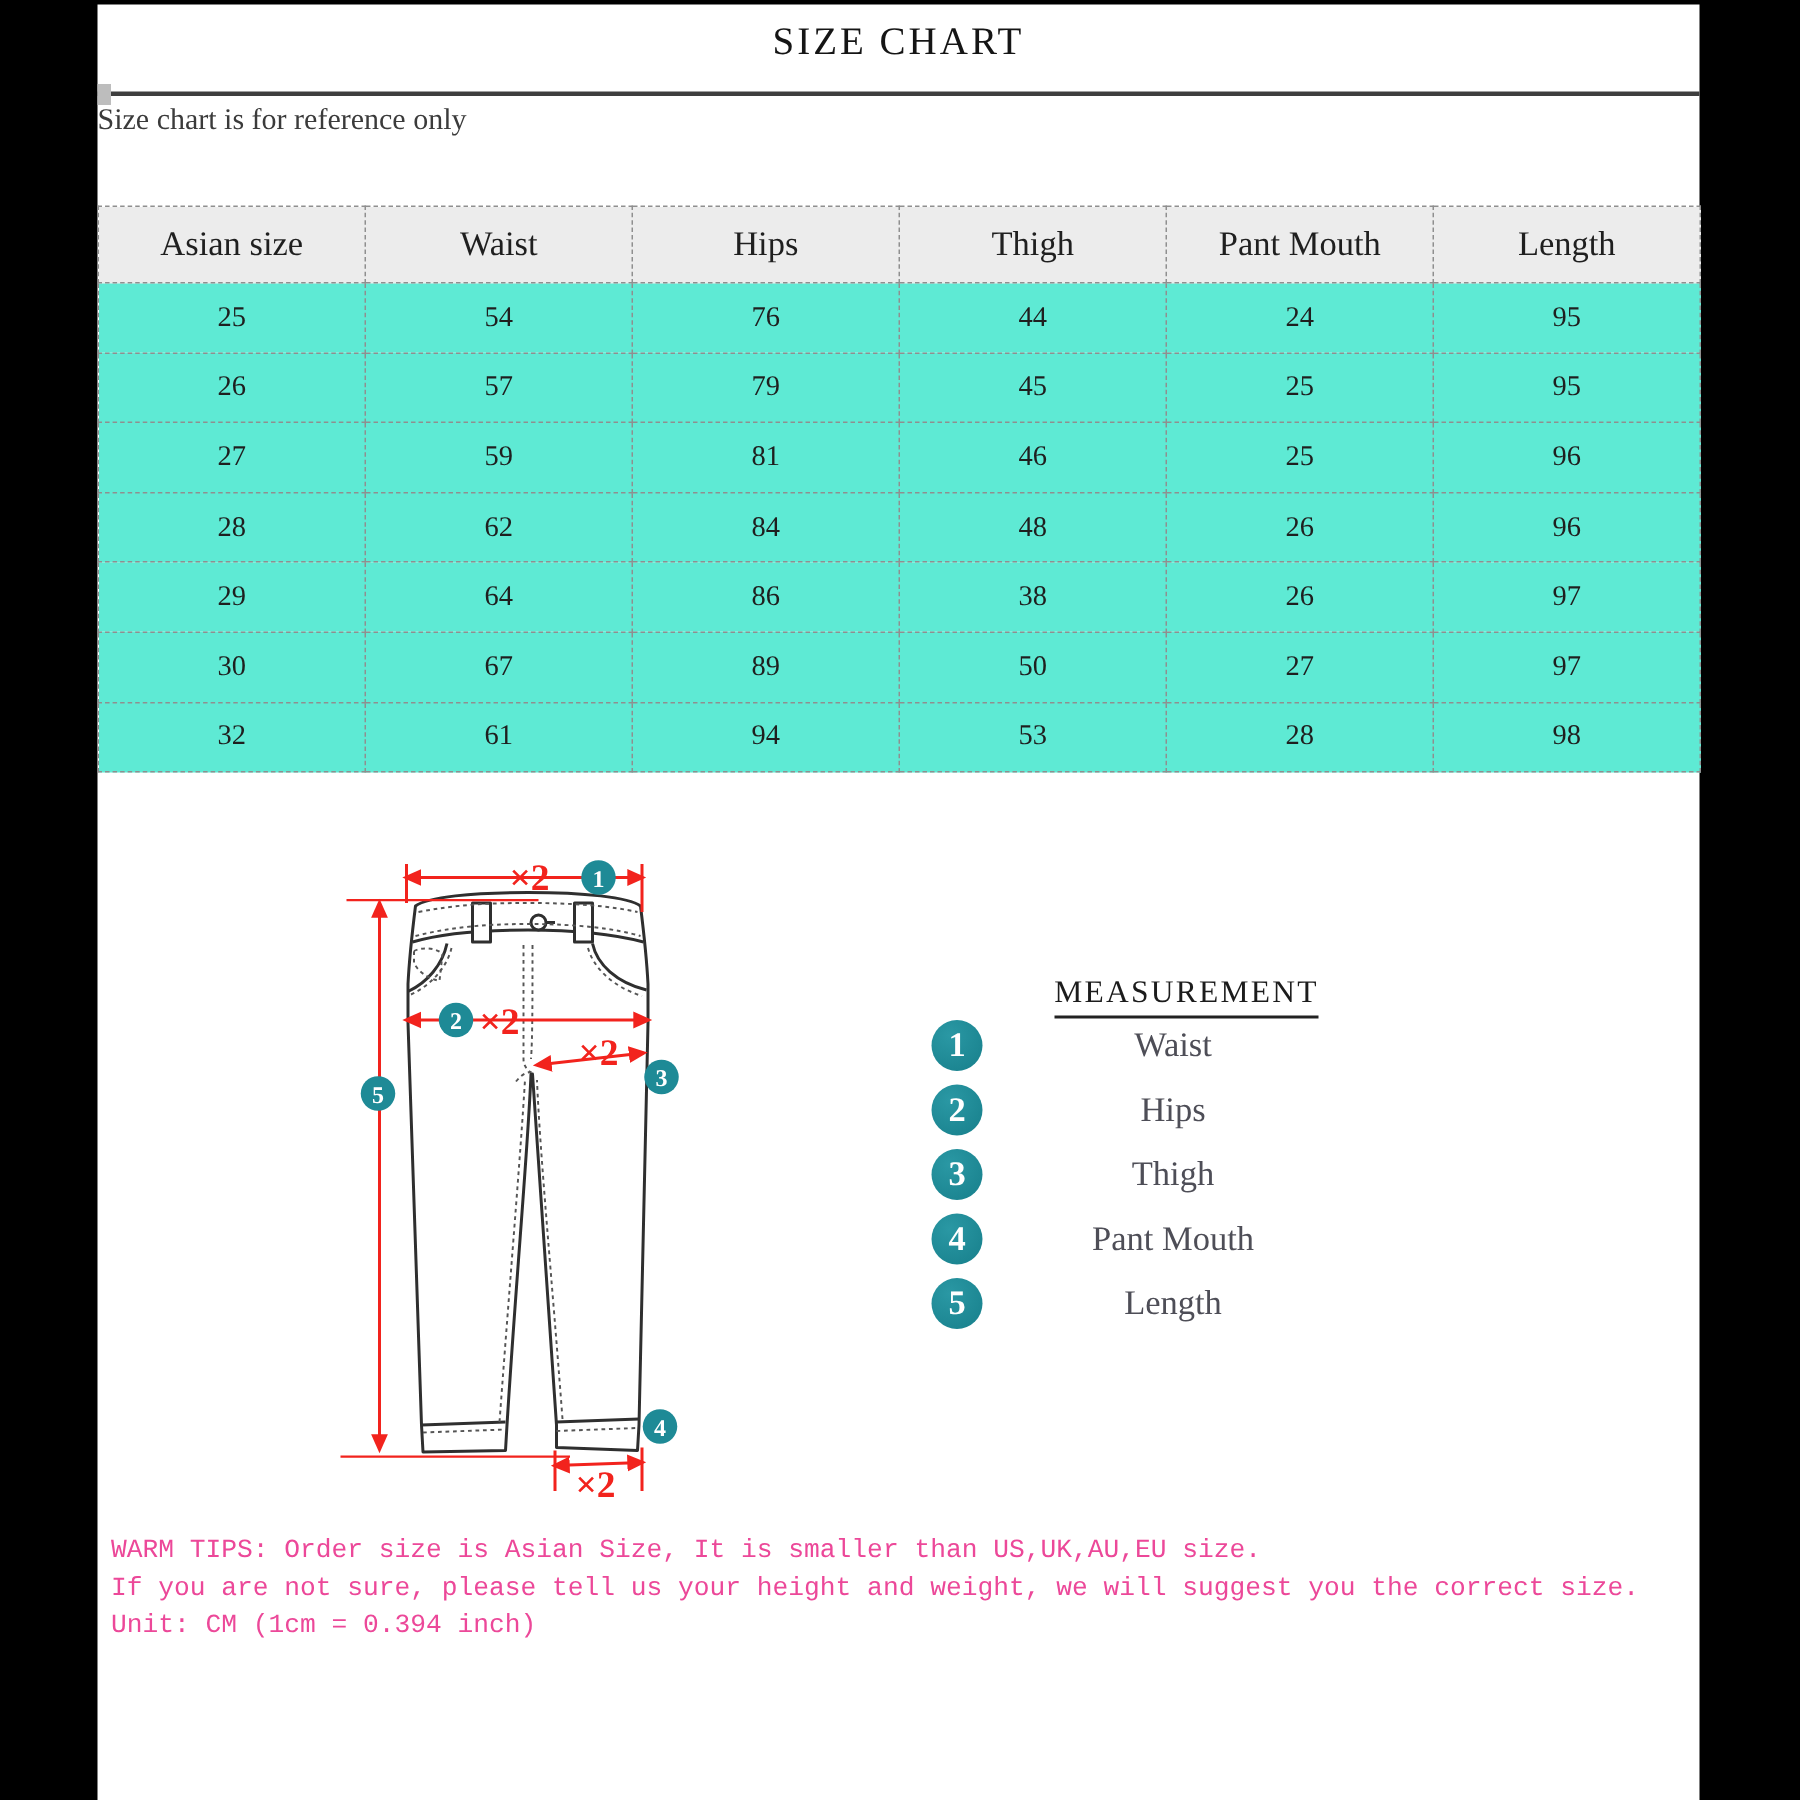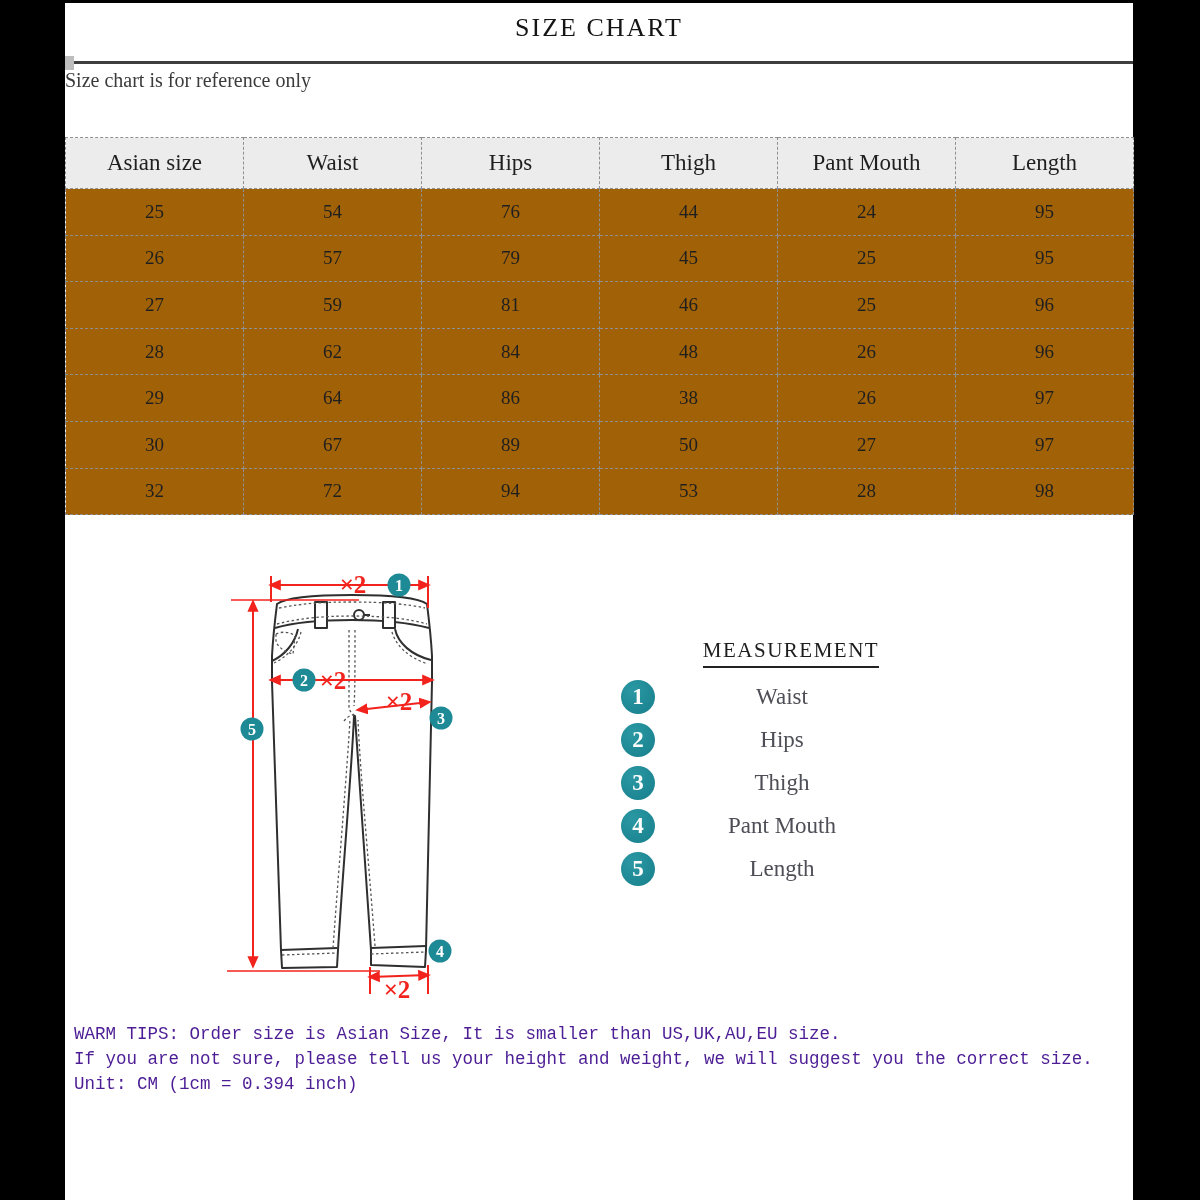--- a/index.html
+++ b/index.html
@@ -15,40 +15,40 @@
   .rule{position:absolute;left:65px;top:61px;width:1068px;height:3px;background:#3e3e3e;}
   .rule-nub{position:absolute;left:65px;top:56px;width:9px;height:14px;background:#bdbdbd;}
   .subtitle{position:absolute;left:65px;top:69px;width:1068px;text-align:left;
             font-size:20px;color:#3b3b3b;}
 
   table.size-table{position:absolute;left:65px;top:137px;width:1069px;border-collapse:collapse;
                    table-layout:fixed;font-family:"Liberation Serif","DejaVu Serif",serif;}
   table.size-table th, table.size-table td{border:1px dashed #8f8f8f;text-align:center;
                    vertical-align:middle;color:#1f1f1f;}
   table.size-table th{background:#ececec;font-weight:normal;font-size:23px;height:48px;}
-  table.size-table td{font-size:19px;height:43.6px;background:#a16207;}
+  table.size-table td{font-size:19px;height:43.6px;background:#5eead4;}
 
   .diagram{position:absolute;left:225px;top:558px;width:250px;height:452px;}
   .svg-red-label{font:bold 25px "Liberation Serif","DejaVu Serif",serif;fill:#f2231d;}
   .svg-badge-num{font:bold 16px "Liberation Serif","DejaVu Serif",serif;fill:#ffffff;}
 
   .measure-heading{position:absolute;left:621px;top:638px;width:340px;text-align:center;}
   .measure-heading span{display:inline-block;font-size:21px;letter-spacing:1.5px;color:#1c1c1c;
-                        border-bottom:2px solid #222;padding-bottom:3px;}
+                        border-bottom:2px solid #222;padding-bottom:3px;margin-top:11px;}
   .legend{position:absolute;left:621px;top:676px;width:322px;}
   .lg-row{display:flex;align-items:center;height:42.8px;}
   .lg-circle{flex:0 0 34px;width:34px;height:34px;border-radius:50%;
              background:radial-gradient(circle at 35% 30%, #2a98a4, #177f8b);
              color:#fff;font:bold 23px "Liberation Serif","DejaVu Serif",serif;
              display:flex;align-items:center;justify-content:center;}
   .lg-label{flex:1;text-align:center;padding-right:34px;font-size:23px;color:#4e4e57;}
 
   .tips{position:absolute;left:74px;top:1022px;width:1070px;
         font-family:"Liberation Mono","DejaVu Sans Mono",monospace;
-        font-size:17.5px;line-height:25px;color:#4c1d95;white-space:nowrap;}
+        font-size:17.5px;line-height:25px;color:#ec4899;white-space:nowrap;}
 </style>
 </head>
 <body>
 
 <div class="canvas">
   <div class="bar left"></div>
   <div class="bar right"></div>
   <div class="topstrip"></div>
 
   <div class="title">SIZE CHART</div>
@@ -111,21 +111,21 @@
         <tr>
           <td>30</td>
           <td>67</td>
           <td>89</td>
           <td>50</td>
           <td>27</td>
           <td>97</td>
         </tr>
         <tr>
           <td>32</td>
-          <td>72</td>
+          <td>61</td>
           <td>94</td>
           <td>53</td>
           <td>28</td>
           <td>98</td>
         </tr>
       </tbody>
   </table>
 
   <div class="diagram">
     <svg width="250" height="452" viewBox="0 0 250 452" xmlns="http://www.w3.org/2000/svg">

